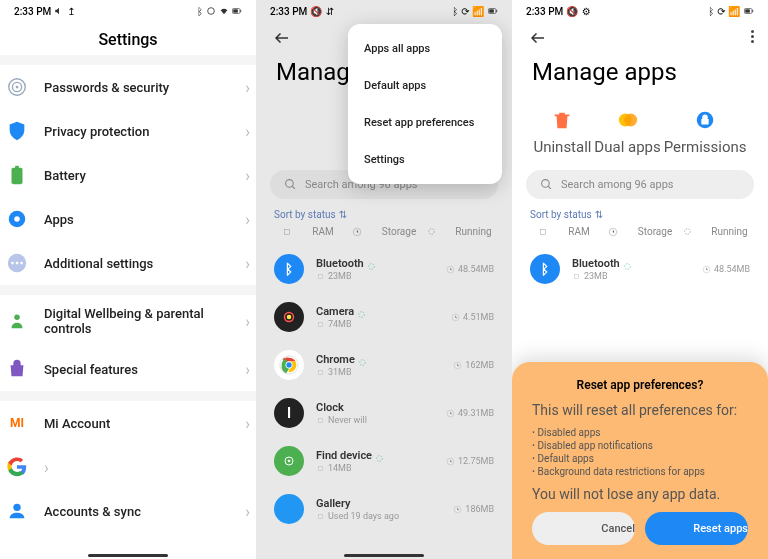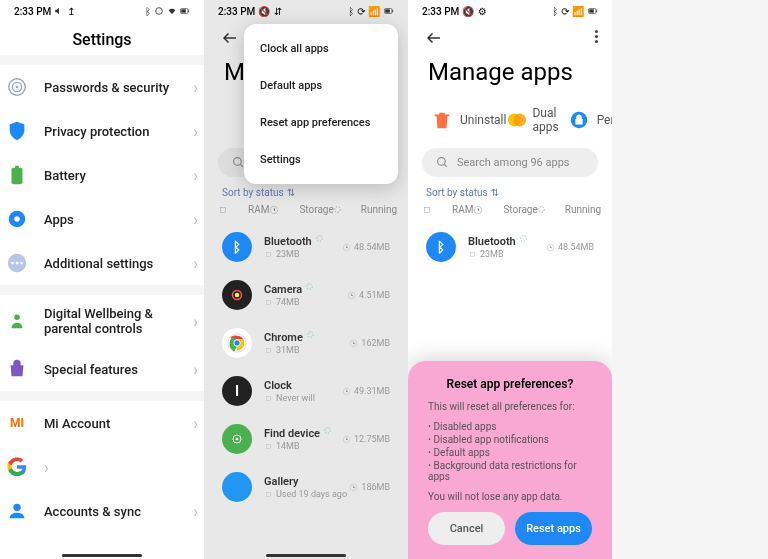--- a/index.html
+++ b/index.html
@@ -1,54 +1,54 @@
 <!DOCTYPE html>
 <html><head>
 <meta charset="utf-8">
 <style>
 *{margin:0;padding:0;box-sizing:border-box;font-family:-apple-system,BlinkMacSystemFont,"Segoe UI",Roboto,sans-serif}
 body{width:768px;height:559px;display:flex;background:#f5f5f5;overflow:hidden}
-.screen{width:204px;height:559px;background:#fff;position:relative;overflow:hidden;display:flex;flex-direction:column}
+.screen{width:256px;height:559px;background:#fff;position:relative;overflow:hidden;display:flex;flex-direction:column}
 .screen.dimmed{background:#e8e8e8}
 .status{height:22px;display:flex;align-items:center;justify-content:space-between;padding:0 14px;font-size:10px;font-weight:500}
 .status .left,.status .right{display:flex;align-items:center;gap:3px}
 .status svg{width:10px;height:10px}
 .hdr{padding:8px 0 6px;text-align:center;font-size:16px;font-weight:500}
 .hdr2{display:flex;align-items:center;padding:4px 14px 0}
 .back{width:24px;height:24px;display:flex;align-items:center;justify-content:center}
 .big-title{font-size:24px;font-weight:400;padding:8px 20px 14px}
 .row{display:flex;align-items:center;padding:11px 6px;position:relative}
 .row .ico{width:22px;height:22px;margin-right:16px;display:flex;align-items:center;justify-content:center}
 .row .lbl{flex:1;font-size:13px;font-weight:500;color:#222}
 .row .chev{color:#bbb}
 .divider{height:10px;background:#f5f5f5}
 .actions{display:flex;justify-content:space-around;padding:6px 20px 14px}
-.act{display:flex;align-items:center;gap:4px;font-size:12px;color:#555}
+.act{display:flex;flex-direction:column;align-items:center;gap:4px;font-size:15px;color:#555}
 .act .aicon{width:28px;height:28px;display:flex;align-items:center;justify-content:center}
 .search{margin:0 14px 10px;background:#eee;border-radius:18px;padding:8px 14px;display:flex;align-items:center;gap:8px;font-size:11px;color:#888}
 .dimmed .search{background:#ddd}
 .sort{padding:0 18px 6px;font-size:10px;color:#5b7bb5;display:flex;align-items:center;gap:3px}
 .filters{display:flex;gap:0;padding:0 14px 8px}
 .filt{flex:1;display:flex;align-items:center;justify-content:center;gap:20px;font-size:10px;color:#888}
 .app-item{display:flex;align-items:center;padding:9px 18px}
 .app-icon{width:30px;height:30px;border-radius:50%;margin-right:12px;display:flex;align-items:center;justify-content:center;color:#fff;font-size:14px;font-weight:bold}
 .app-info{flex:1;display:flex;flex-direction:column;gap:1px}
-.app-name{font-size:11px;font-weight:600;color:#333;display:flex;align-items:flex-start;gap:4px}
+.app-name{font-size:11px;font-weight:600;color:#333;display:flex;align-items:flex-end;gap:4px}
 .app-sub{font-size:9px;color:#999;display:flex;align-items:center;gap:3px}
 .app-size{font-size:9px;color:#999;display:flex;align-items:center;gap:3px}
 .menu{position:absolute;top:24px;right:10px;width:154px;background:#fff;border-radius:12px;box-shadow:0 4px 20px rgba(0,0,0,.2);padding:6px 0;z-index:10}
 .menu-item{padding:12px 16px;font-size:11px;font-weight:500;color:#222}
-.sheet{position:absolute;bottom:0;left:0;right:0;background:#f9a8d4;border-radius:18px 18px 0 0;padding:16px 20px 14px;box-shadow:0 -4px 20px rgba(0,0,0,.15)}
+.sheet{position:absolute;bottom:0;left:0;right:0;background:#fdba74;border-radius:18px 18px 0 0;padding:16px 20px 14px;box-shadow:0 -4px 20px rgba(0,0,0,.15)}
 .sheet h3{font-size:12px;font-weight:600;text-align:center;margin-bottom:10px}
-.sheet p{font-size:10px;color:#555;margin-bottom:8px}
+.sheet p{font-size:14px;color:#555;margin-bottom:8px}
 .sheet ul{list-style:none;margin-bottom:8px}
 .sheet li{font-size:10px;color:#555;padding:1px 0}
 .sheet li:before{content:"· ";font-weight:bold}
 .sheet-btns{display:flex;gap:10px;margin-top:10px}
-.btn{flex:1;padding:10px 0;border-radius:20px;text-align:center;font-size:11px;font-weight:500}
+.btn{flex:1;padding:10px 0;border-radius:20px;text-align:right;font-size:11px;font-weight:500}
 .btn.cancel{background:#eee;color:#555}
 .btn.confirm{background:#1e88f5;color:#fff}
 .navbar{position:absolute;bottom:2px;left:50%;transform:translateX(-50%);width:80px;height:3px;background:#333;border-radius:2px}
 .run{width:7px;height:7px}
 .more{position:absolute;top:30px;right:14px;display:flex;flex-direction:column;gap:2px;align-items:center}
 .more span{width:3px;height:3px;background:#444;border-radius:50%}
 </style>
 </head>
 <body>
 
@@ -406,21 +406,21 @@
         <div class="app-size">
           <svg width="9" height="9" viewBox="0 0 24 24">
             <circle cx="12" cy="12" r="9" fill="none" stroke="#aaa"></circle>
             <path stroke="#aaa" d="M12 7v5l3 2"></path>
           </svg>
           <span>186MB</span>
         </div>
       </div>
     </div>
   <div class="menu">
-    <div class="menu-item">Clock all apps</div>
+    <div class="menu-item">Apps all apps</div>
     <div class="menu-item">Default apps</div>
     <div class="menu-item">Reset app preferences</div>
     <div class="menu-item">Settings</div>
   </div>
   <div class="navbar"></div>
 </div>
 
 <div class="screen">
   <div class="status">
     <div class="left">

